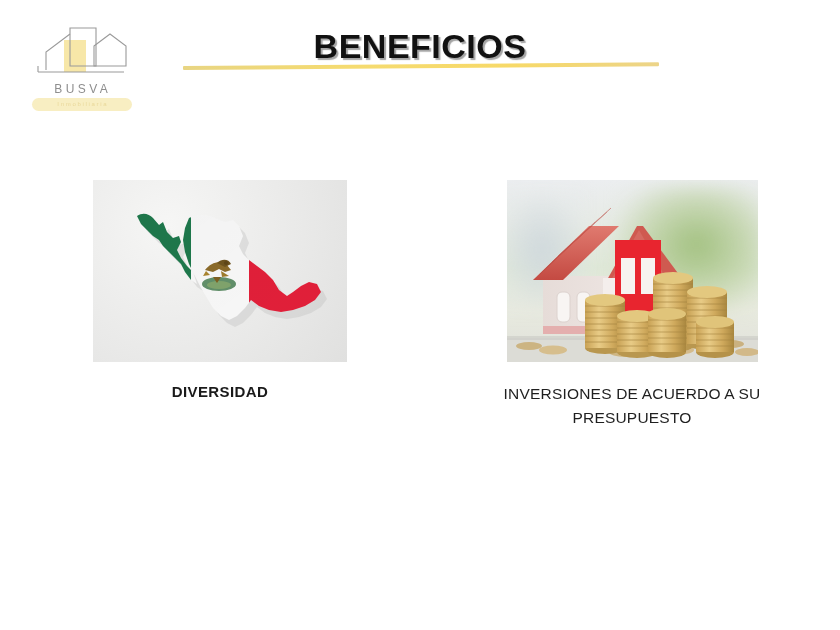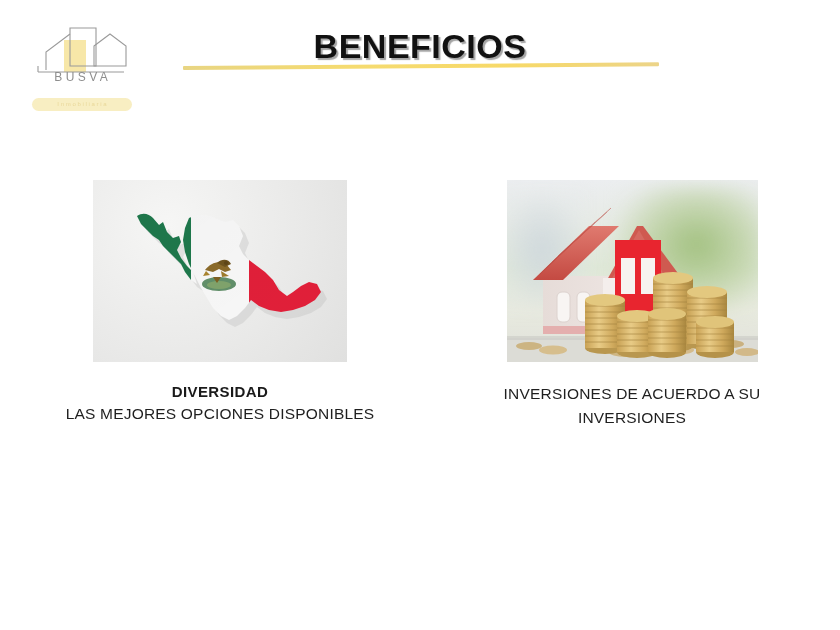--- a/index.html
+++ b/index.html
@@ -32,21 +32,21 @@
   .logo-mark {
     position: absolute;
     left: 0;
     top: 0;
     width: 110px;
     height: 56px;
   }
   .logo-name {
     position: absolute;
     left: 0;
-    top: 44px;
+    top: 56px;
     width: 110px;
     text-align: center;
     font-family: "Liberation Sans", sans-serif;
     font-size: 12px;
     letter-spacing: 3.4px;
     color: #8e8e8e;
     text-indent: 3.4px;
     line-height: 14px;
   }
   .logo-sub {
@@ -246,21 +246,20 @@
           <circle cx="7" cy="-11" r="2.1" fill="#5d4518"></circle>
           <path d="M-13 -3 L-16 2 L-9 1 Z" fill="#a8832f"></path>
           <path d="M2 -3 L10 2 L3 3 Z" fill="#9c7a2c"></path>
           <path d="M-6 3 L-2 9 L2 3 Z" fill="#7d5f21"></path>
         </g>
       </svg>
     </div>
 
     <div class="caption">
       <div class="caption-title">DIVERSIDAD</div>
-      <div class="caption-body">LAS MEJORES OPCIONES DISPONIBLES</div>
     </div>
   </div>
 
   <div class="col col-right">
 
     <div class="photo photo-house">
       <div class="house-bg"></div>
       <div class="house-blur-green"></div>
       <div class="house-blur-left"></div>
 
@@ -406,17 +405,17 @@
             <path d="M189 160 H227"></path>
               <path d="M189 166 H227"></path>
           </g>
           <ellipse cx="208" cy="142" rx="19" ry="6" fill="#e0c47a"></ellipse>
         </g>
       </svg>
     </div>
 
     <div class="caption">
       <div class="caption-body">INVERSIONES DE ACUERDO A SU</div>
-      <div class="caption-body">INVERSIONES</div>
+      <div class="caption-body">PRESUPUESTO</div>
     </div>
   </div>
 
 </div>
 
 </body></html>

